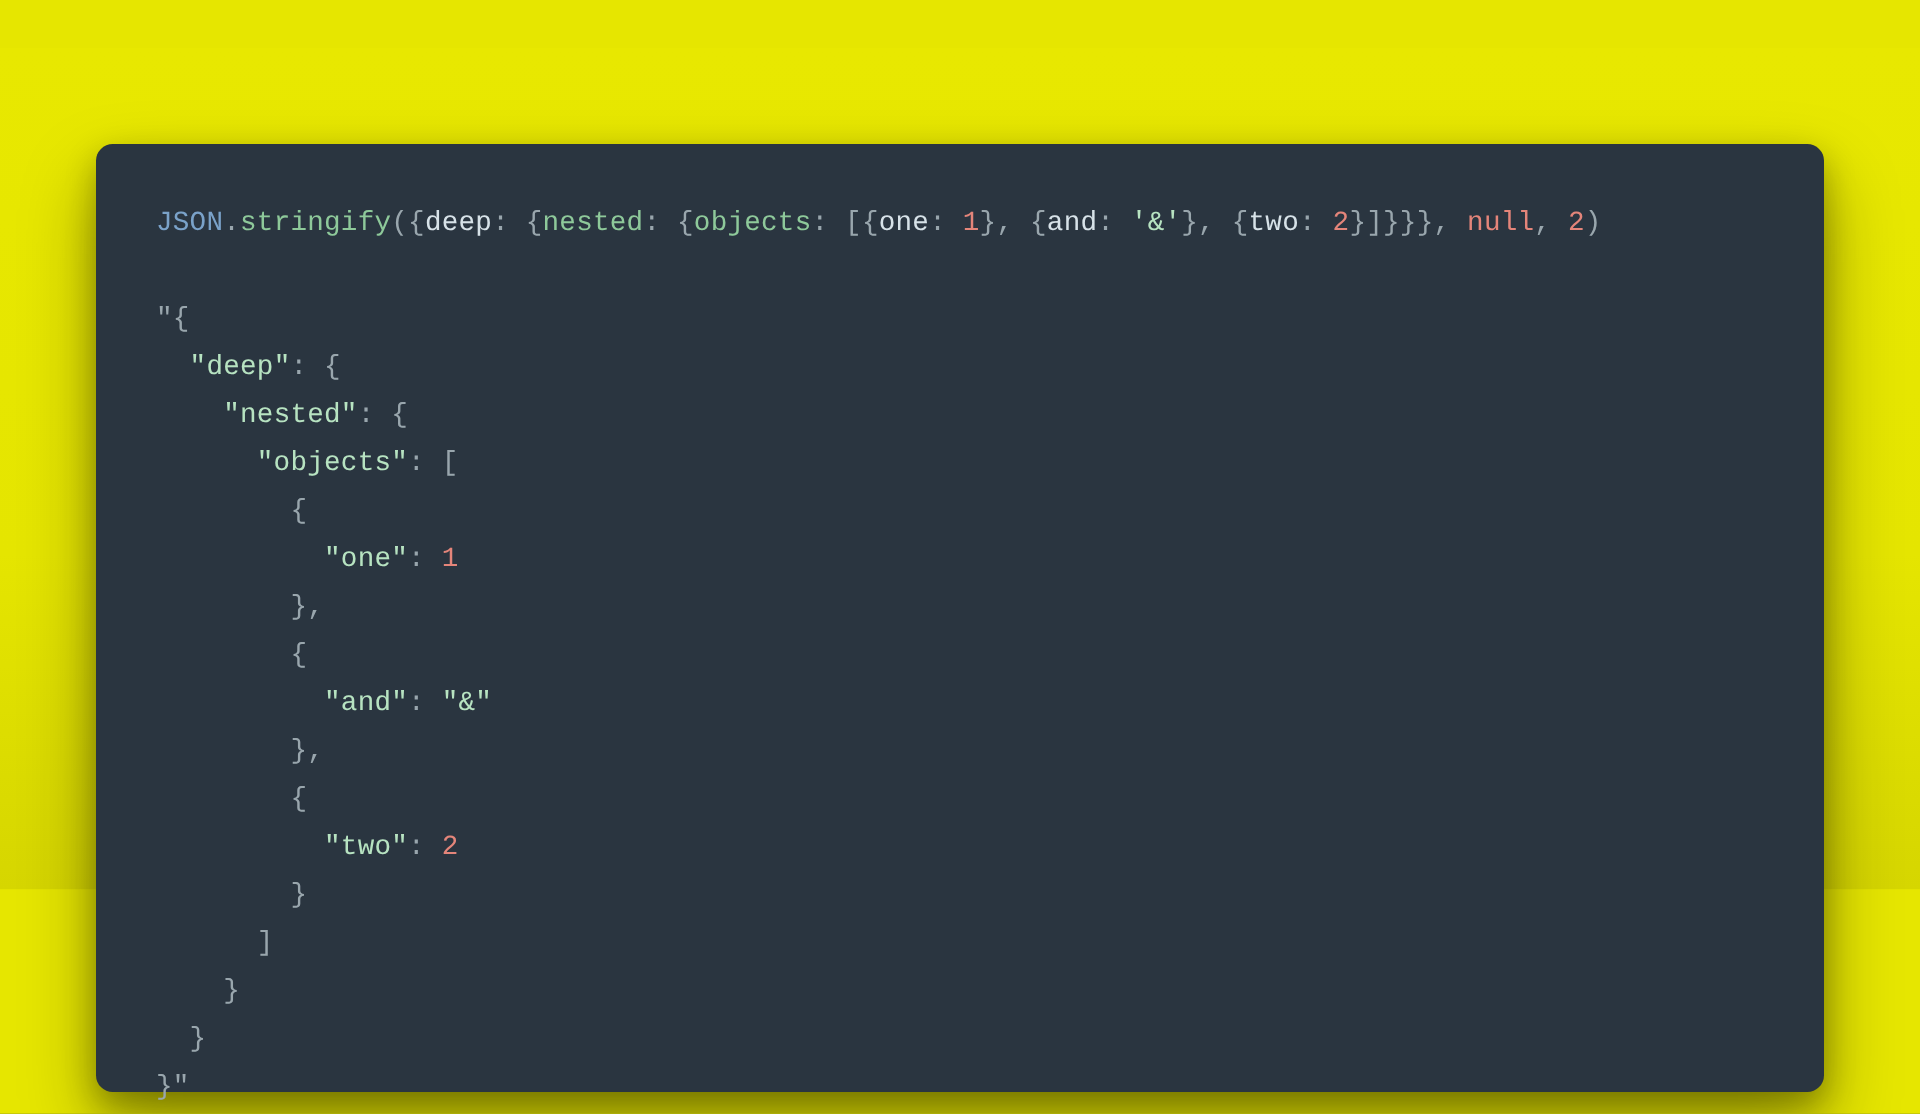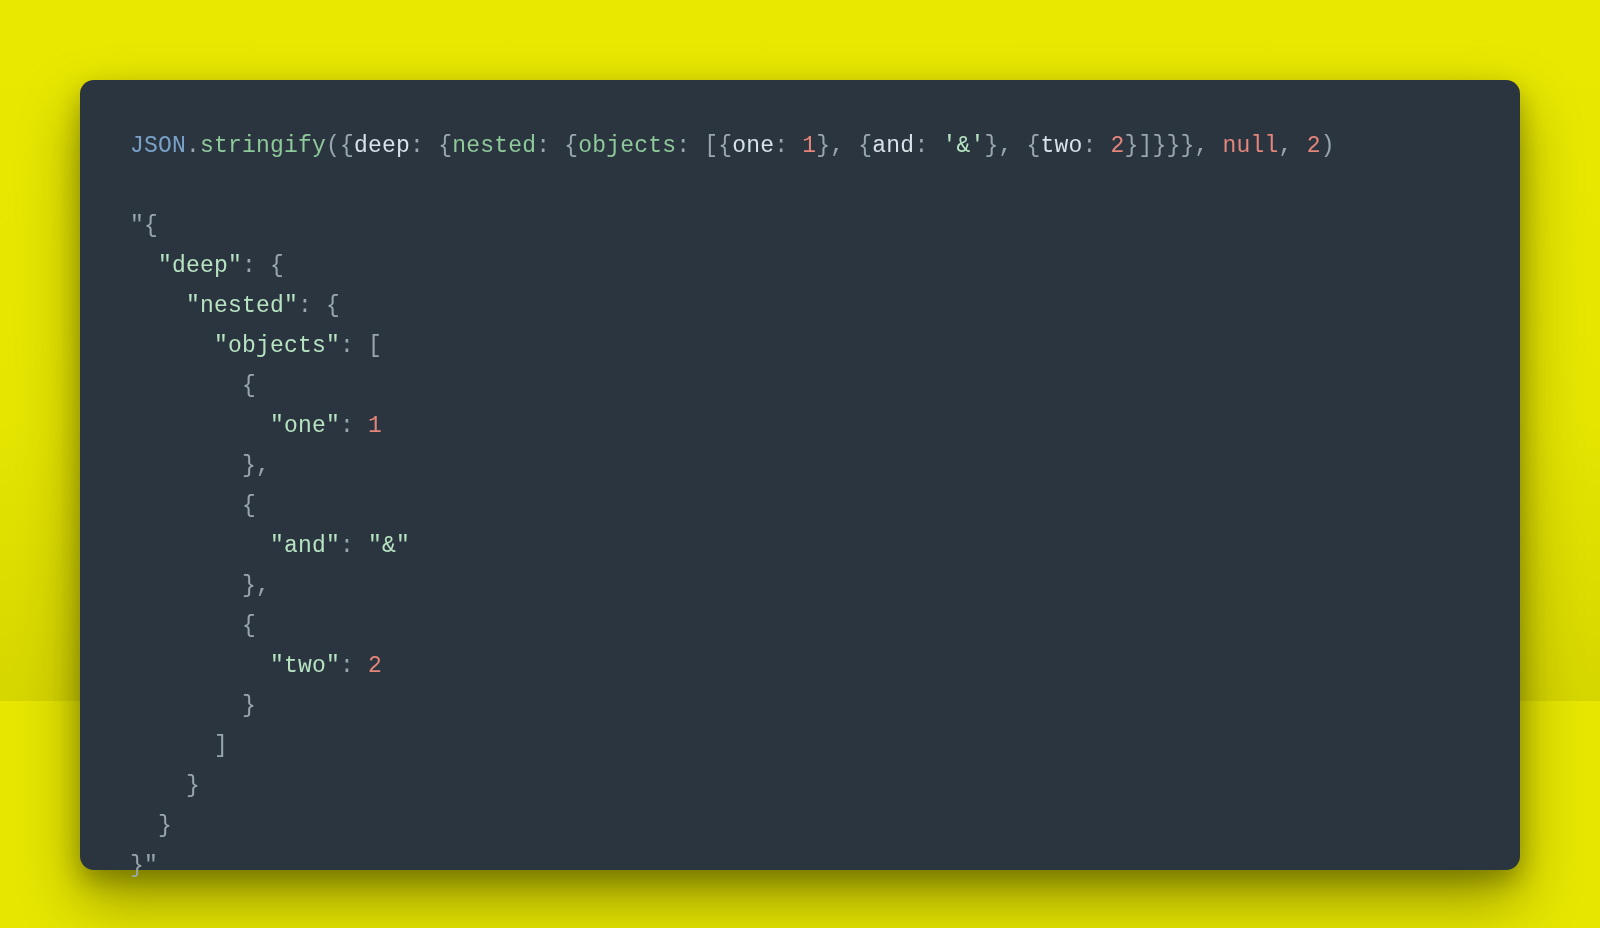--- a/index.html
+++ b/index.html
@@ -9,20 +9,21 @@
     height: 928px;
     background: #e6e600;
     font-family: "SF Mono", "Menlo", "Consolas", "Liberation Mono", monospace;
     overflow: hidden;
   }
   .stage {
     position: relative;
     width: 1600px;
     height: 701px;
     background: linear-gradient(180deg, #e8e800 0%, #e5e500 60%, #d6d600 100%);
+    margin-top: 40px;
   }
   .card {
     position: absolute;
     left: 80px;
     top: 80px;
     width: 1440px;
     height: 790px;
     background: #2a3540;
     border-radius: 14px;
     box-sizing: border-box;

